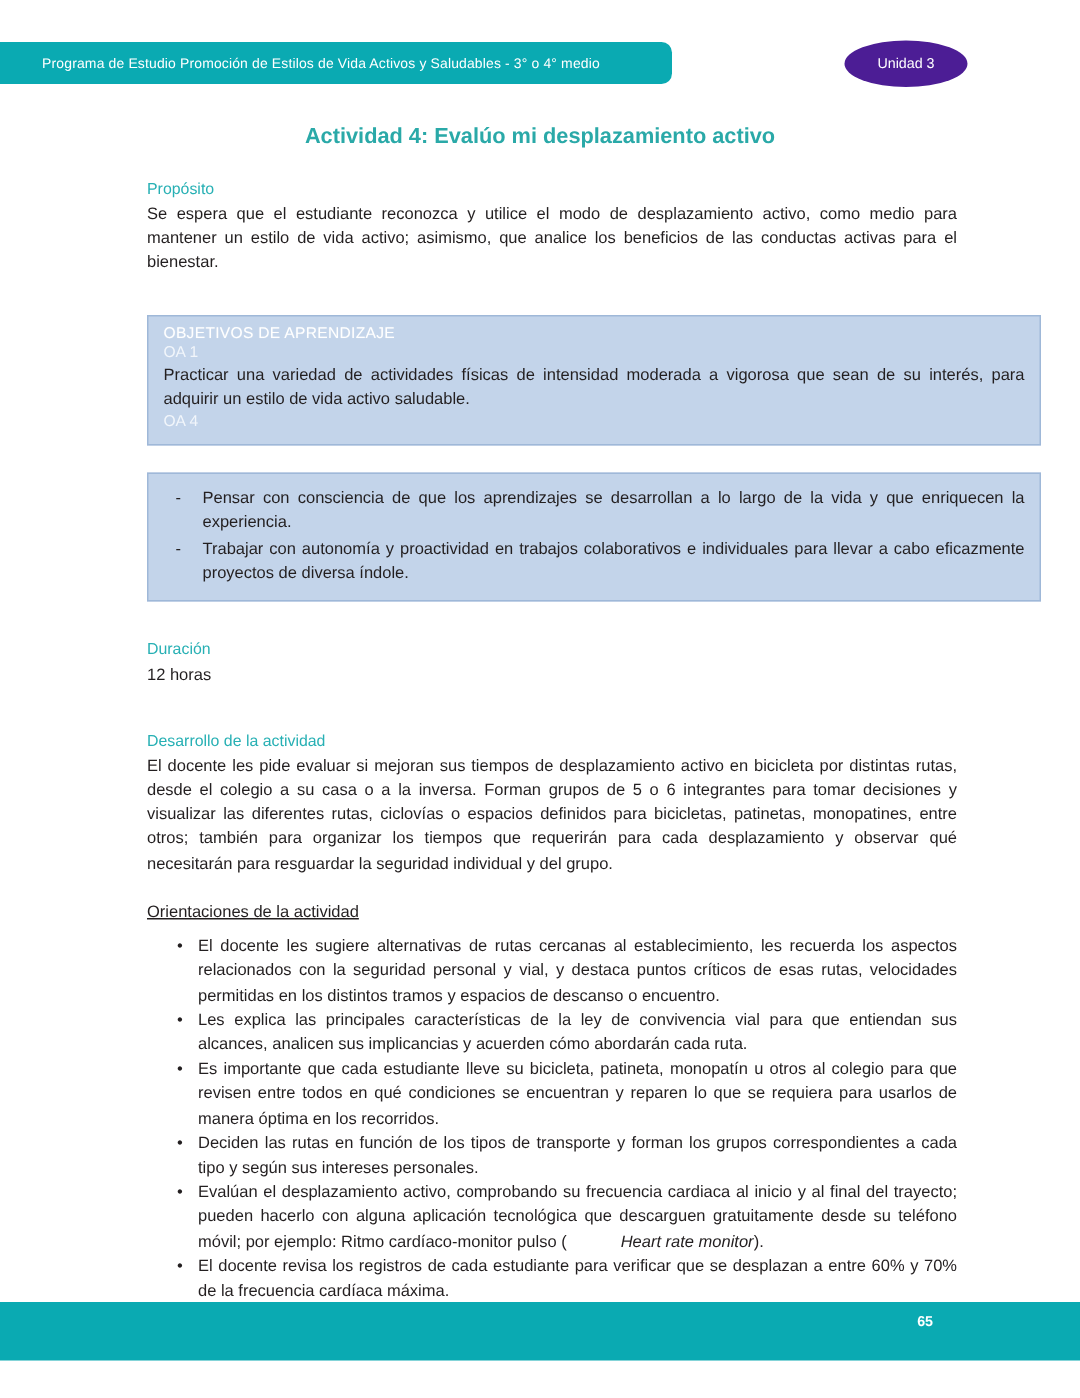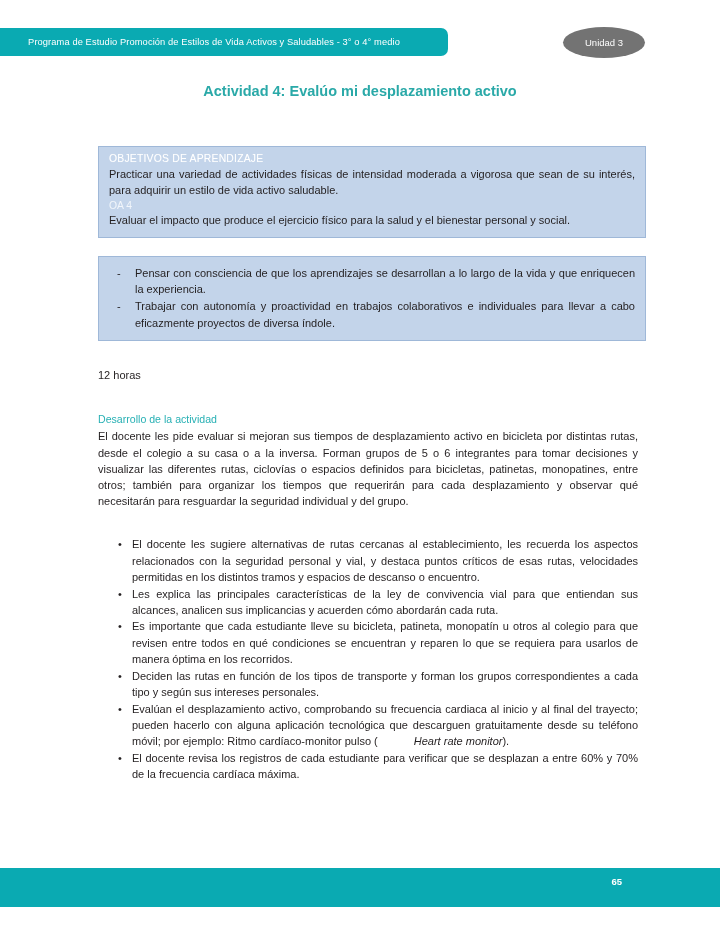--- a/index.html
+++ b/index.html
@@ -53,21 +53,21 @@
     font-size: 9.3px;
     letter-spacing: 0.1px;
     white-space: nowrap;
   }
   .unit-pill {
     position: absolute;
     left: 563px;
     top: -1px;
     width: 82px;
     height: 31px;
-    background: #737373;
+    background: #4c1d95;
     border-radius: 50%;
     color: #ffffff;
     font-size: 9.5px;
     line-height: 31px;
     text-align: center;
   }
 
   
   .doc-title {
     position: absolute;
@@ -105,21 +105,21 @@
   .spacer-18 { height: 18px; }
   .spacer-26 { height: 26px; }
   .spacer-30 { height: 30px; }
 
   
   .blue-box {
     background: #c3d4ea;
     border: 1px solid #9fb8d8;
     padding: 6px 10px 8px 10px;
     box-sizing: border-box;
-    width: 548px;
+    width: 596px;
   }
   .box-title {
     color: #ffffff;
     font-size: 10.4px;
     letter-spacing: 0.2px;
     margin: 0 0 2px 0;
     text-shadow: 0 0 1px rgba(255,255,255,0.35);
   }
   .oa-code {
     color: #f2f6fb;
@@ -230,61 +230,67 @@
     <div class="header-band">
       <div class="header-band-text">Programa de Estudio Promoción de Estilos de Vida Activos y Saludables - 3° o 4° medio</div>
     </div>
     <div class="unit-pill">Unidad 3</div>
   </div>
 
   <div class="doc-title">Actividad 4: Evalúo mi desplazamiento activo</div>
 
   <div class="content">
 
+    <div>
+      <p class="section-heading">Propósito</p>
+      <p class="body-text">Se espera que el estudiante reconozca y utilice el modo de desplazamiento activo, como medio para mantener un estilo de vida activo; asimismo, que analice los beneficios de las conductas activas para el bienestar.</p>
+    </div>
 
     <div class="spacer-26"></div>
 
     <div class="blue-box">
       <p class="box-title">OBJETIVOS DE APRENDIZAJE</p>
+      <p class="oa-code">OA 1</p>
       <p class="box-body">Practicar una variedad de actividades físicas de intensidad moderada a vigorosa que sean de su interés, para adquirir un estilo de vida activo saludable.</p>
       <p class="oa-code">OA 4</p>
-      <p class="box-body">Evaluar el impacto que produce el ejercicio físico para la salud y el bienestar personal y social.</p>
     </div>
 
     <div class="spacer-18"></div>
 
     <div class="blue-box">
       <ul class="att-list">
         <li class="att-item">
           <span class="att-dash">-</span>
           <span class="att-text">Pensar con consciencia de que los aprendizajes se desarrollan a lo largo de la vida y que enriquecen la experiencia.</span>
         </li>
         <li class="att-item">
           <span class="att-dash">-</span>
           <span class="att-text">Trabajar con autonomía y proactividad en trabajos colaborativos e individuales para llevar a cabo eficazmente proyectos de diversa índole.</span>
         </li>
       </ul>
     </div>
 
     <div class="spacer-26"></div>
 
     <div>
+      <p class="section-heading">Duración</p>
       <p class="body-text">12 horas</p>
     </div>
 
     <div class="spacer-30"></div>
 
     <div>
       <p class="section-heading">Desarrollo de la actividad</p>
       <p class="body-text">El docente les pide evaluar si mejoran sus tiempos de desplazamiento activo en bicicleta por distintas rutas, desde el colegio a su casa o a la inversa. Forman grupos de 5 o 6 integrantes para tomar decisiones y visualizar las diferentes rutas, ciclovías o espacios definidos para bicicletas, patinetas, monopatines, entre otros; también para organizar los tiempos que requerirán para cada desplazamiento y observar qué necesitarán para resguardar la seguridad individual y del grupo.</p>
     </div>
 
     <div class="spacer-18"></div>
 
     <div>
+      <p class="under-heading">Orientaciones de la actividad</p>
       <ul class="bullets">
         <li class="bullet-item">
           <span class="bullet-dot">•</span>
           <span class="bullet-text">El docente les sugiere alternativas de rutas cercanas al establecimiento, les recuerda los aspectos relacionados con la seguridad personal y vial, y destaca puntos críticos de esas rutas, velocidades permitidas en los distintos tramos y espacios de descanso o encuentro.</span>
         </li>
         <li class="bullet-item">
           <span class="bullet-dot">•</span>
           <span class="bullet-text">Les explica las principales características de la ley de convivencia vial para que entiendan sus alcances, analicen sus implicancias y acuerden cómo abordarán cada ruta.</span>
         </li>
         <li class="bullet-item">

